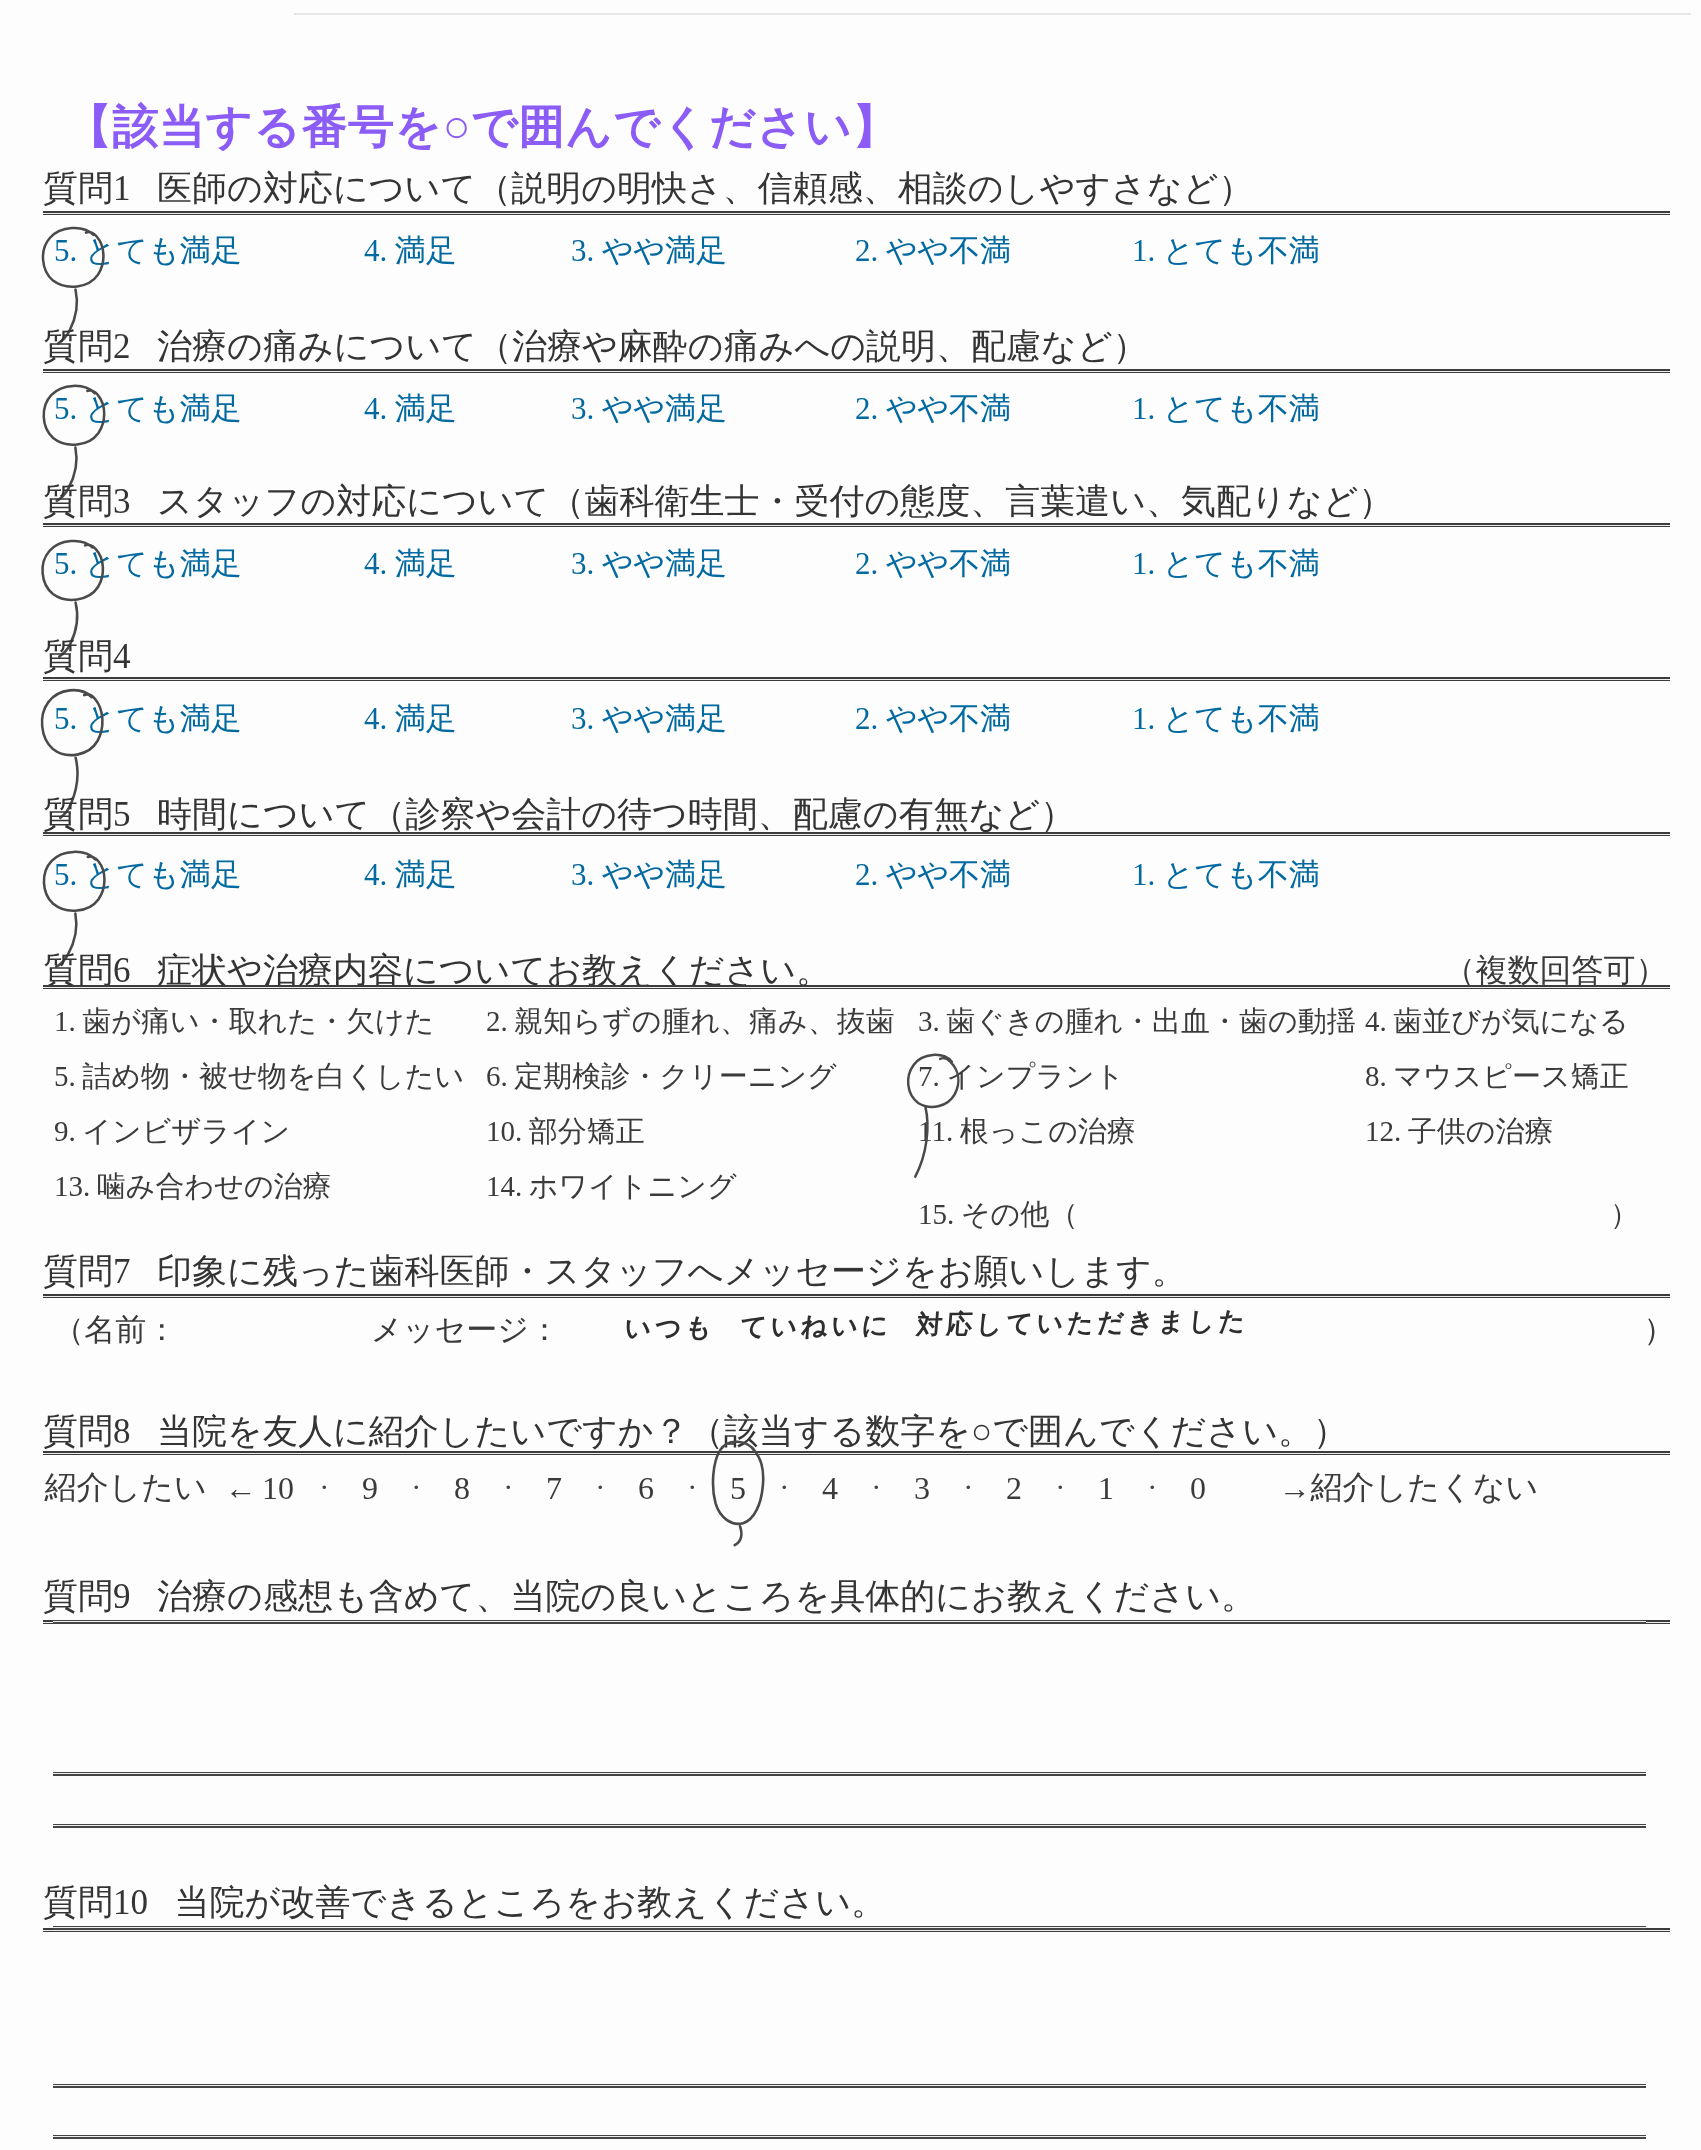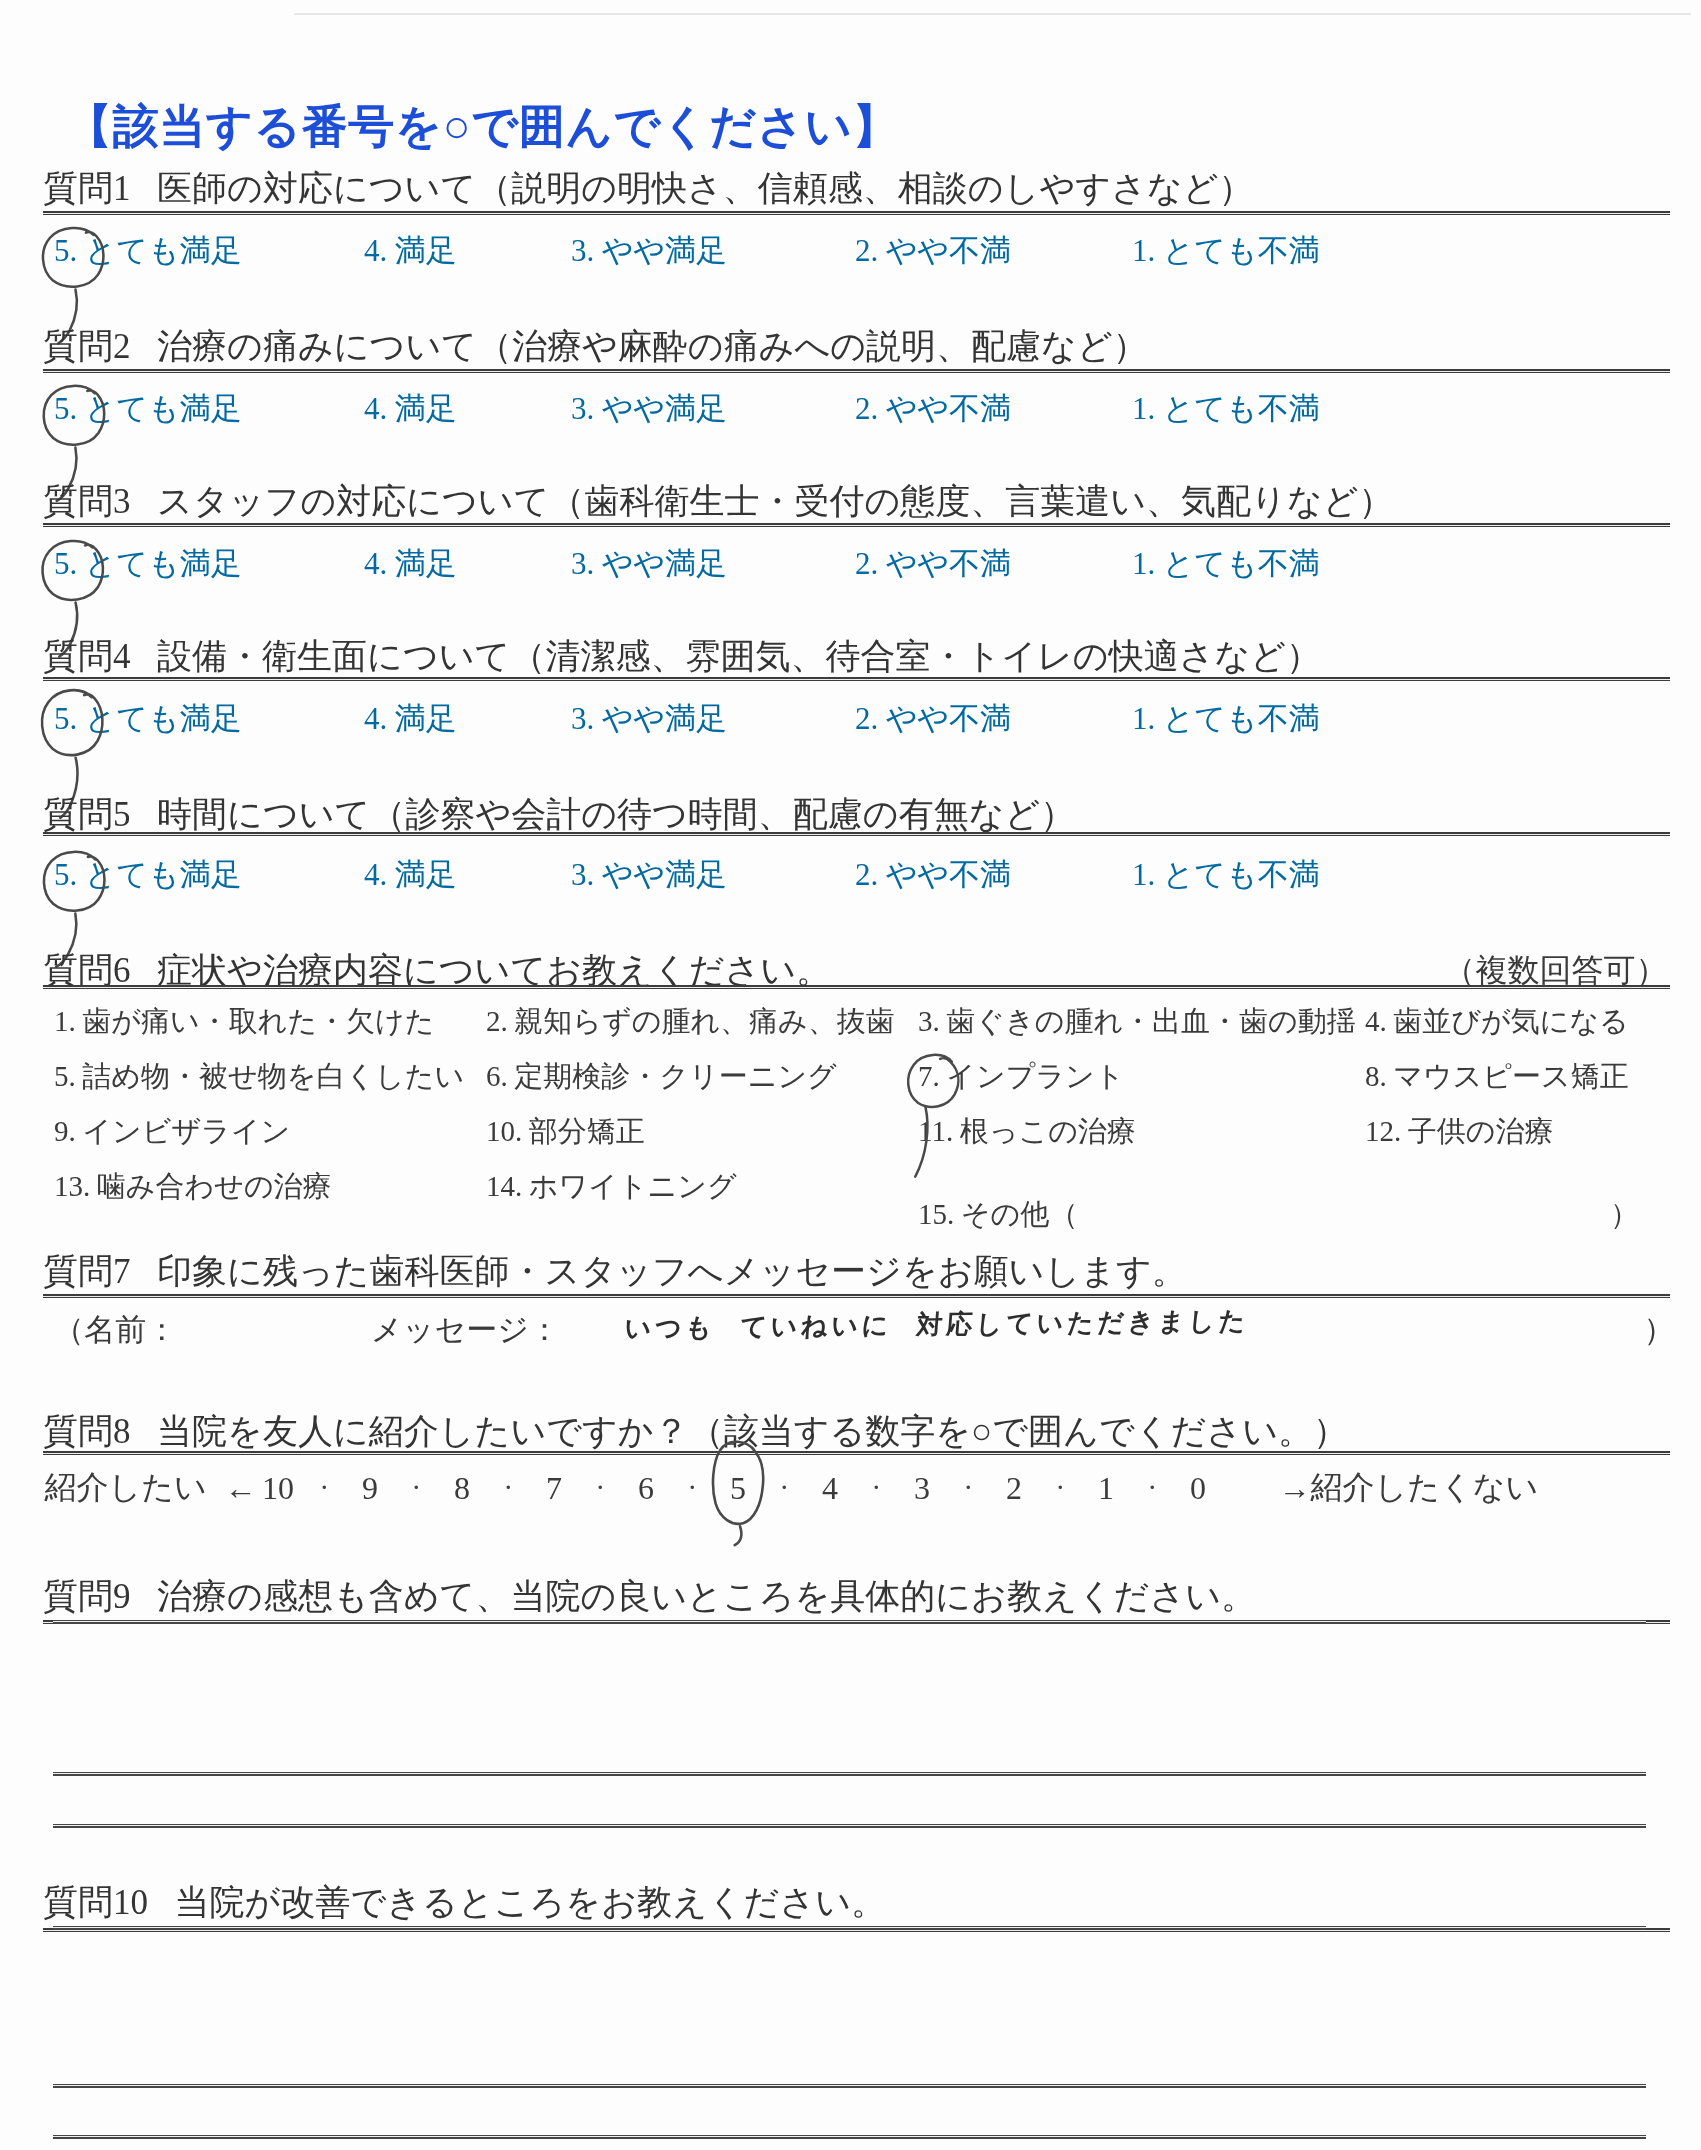--- a/index.html
+++ b/index.html
@@ -7,21 +7,21 @@
     width:1701px;height:2151px;
     background:#fdfdfd;
     font-family:"Liberation Serif","DejaVu Serif",serif;
     color:#3a3a3a;
     position:relative;
     overflow:hidden;
   }
   .scan-line{position:absolute;top:12.6px;left:294px;width:1397px;height:2.2px;background:#e7e7e7;}
   .page-title{
     position:absolute;top:65px;left:66px;
-    font-size:46px;font-weight:600;color:#1d4ed8;letter-spacing:0.7px;white-space:nowrap;
+    font-size:46px;font-weight:600;color:#8b5cf6;letter-spacing:0.7px;white-space:nowrap;
   }
   .sec{position:absolute;left:43px;width:1629px;}
   .q-head{display:flex;gap:26.6px;font-size:35px;font-weight:500;color:#343434;white-space:nowrap;}
   .qid{flex:none;}
   .rule{
     position:absolute;left:0;width:1627px;height:4.4px;
     background:linear-gradient(to bottom,#3c3c3c 0 1.6px,#ededed 1.6px 2.7px,#3c3c3c 2.7px 4.4px);
   }
   .ans-line{
     position:absolute;left:10.3px;width:1593px;height:3.7px;
@@ -156,21 +156,20 @@
     <span class="opt"><span class="num">4.</span><span>満足</span></span>
     <span class="opt"><span class="num">3.</span><span>やや満足</span></span>
     <span class="opt"><span class="num">2.</span><span>やや不満</span></span>
     <span class="opt"><span class="num">1.</span><span>とても不満</span></span>
   </div>
 </section>
 
 <section class="sec likert q4" style="top:633px;height:158px;">
   <div class="q-head">
     <span class="qid">質問4</span>
-    <span class="qtitle">設備・衛生面について（清潔感、雰囲気、待合室・トイレの快適さなど）</span>
   </div>
   <div class="rule" style="top:44px;"></div>
   <div class="likert-opts">
     <span class="opt">
       <span class="circle-wrap">
         <svg class="likert-circle c4" viewBox="0 0 100 168" preserveAspectRatio="none">
           <path d="M74 16 C60 2 30 4 16 20 C2 36 4 64 20 78 C38 92 68 88 80 70 C90 54 90 32 78 18 C74 13 68 11 64 13"></path>
           <path d="M50 90 C54 108 52 126 42 146 C38 154 32 160 27 163"></path>
         </svg>
         <span class="num">5.</span>

